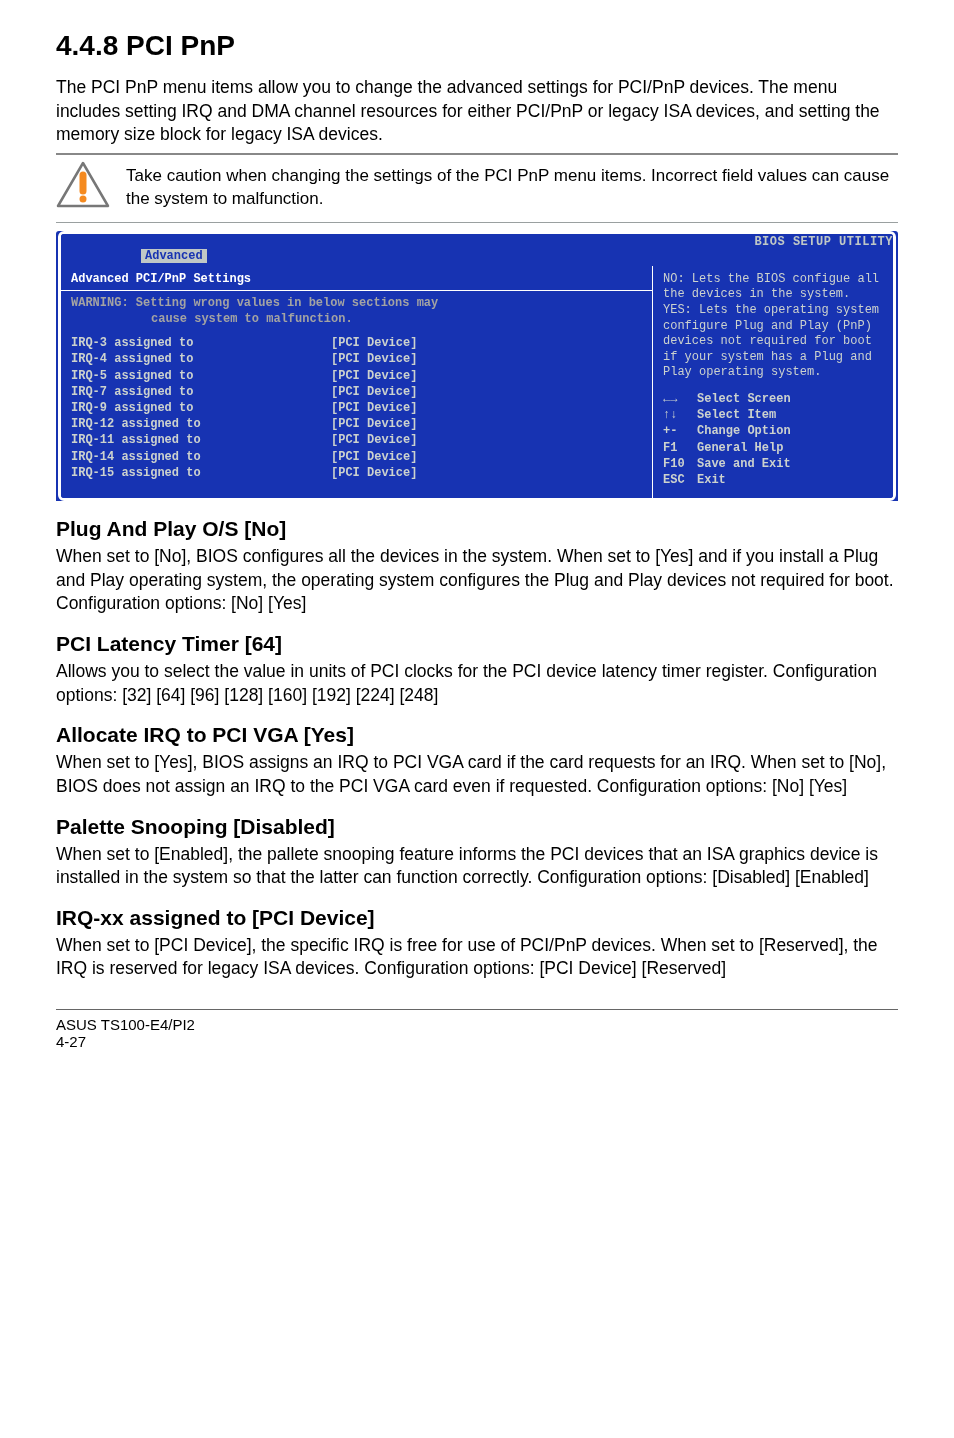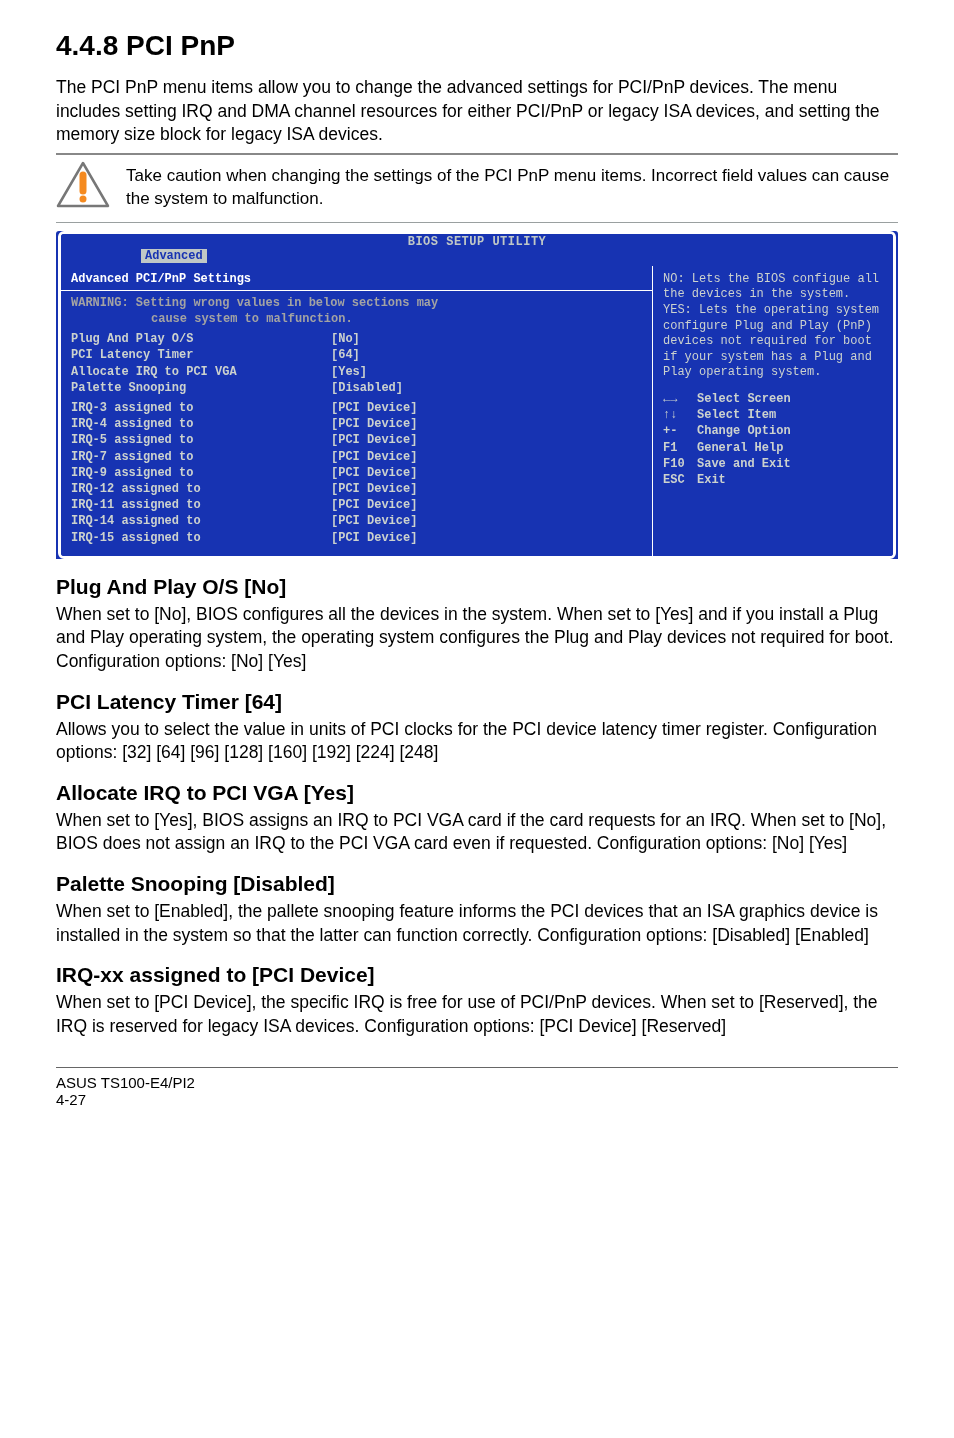--- a/index.html
+++ b/index.html
@@ -68,21 +68,21 @@
     border-radius: 6px;
     overflow: hidden;
     margin: 2px;
   }
   .bios-titlebar {
     background: #1733b2;
     padding: 1px 0 3px 0;
     position: relative;
   }
   .bios-title-center {
-    text-align: center;
+    text-align: right;
     color: #c0c8c6;
     font-weight: bold;
     letter-spacing: 0.5px;
     font-size: 12px;
   }
   .bios-tab {
     background: #c0c8c6;
     color: #1733b2;
     font-weight: bold;
     display: inline-block;
@@ -180,38 +180,20 @@
       <div class="bios-title-center">BIOS SETUP UTILITY</div>
       <span class="bios-tab">Advanced</span>
     </div>
     <div class="bios-body">
       <div class="bios-left">
         <div class="bios-header">Advanced PCI/PnP Settings</div>
         <div class="bios-divider"></div>
         <div class="bios-warning">WARNING: Setting wrong values in below sections may</div>
         <div class="bios-warning" style="padding-left:80px">cause system to malfunction.</div>
         <div class="bios-spacer"></div>
-        <div id="bios-group1">
-            <div class="bios-row">
-              <div class="label">Plug And Play O/S</div>
-              <div class="value">[No]</div>
-            </div>
-            <div class="bios-row">
-              <div class="label">PCI Latency Timer</div>
-              <div class="value">[64]</div>
-            </div>
-            <div class="bios-row">
-              <div class="label">Allocate IRQ to PCI VGA</div>
-              <div class="value">[Yes]</div>
-            </div>
-            <div class="bios-row">
-              <div class="label">Palette Snooping</div>
-              <div class="value">[Disabled]</div>
-            </div>
-          </div>
         <div class="bios-spacer"></div>
         <div id="bios-group2">
             <div class="bios-row">
               <div class="label">IRQ-3 assigned to</div>
               <div class="value">[PCI Device]</div>
             </div>
             <div class="bios-row">
               <div class="label">IRQ-4 assigned to</div>
               <div class="value">[PCI Device]</div>
             </div>

